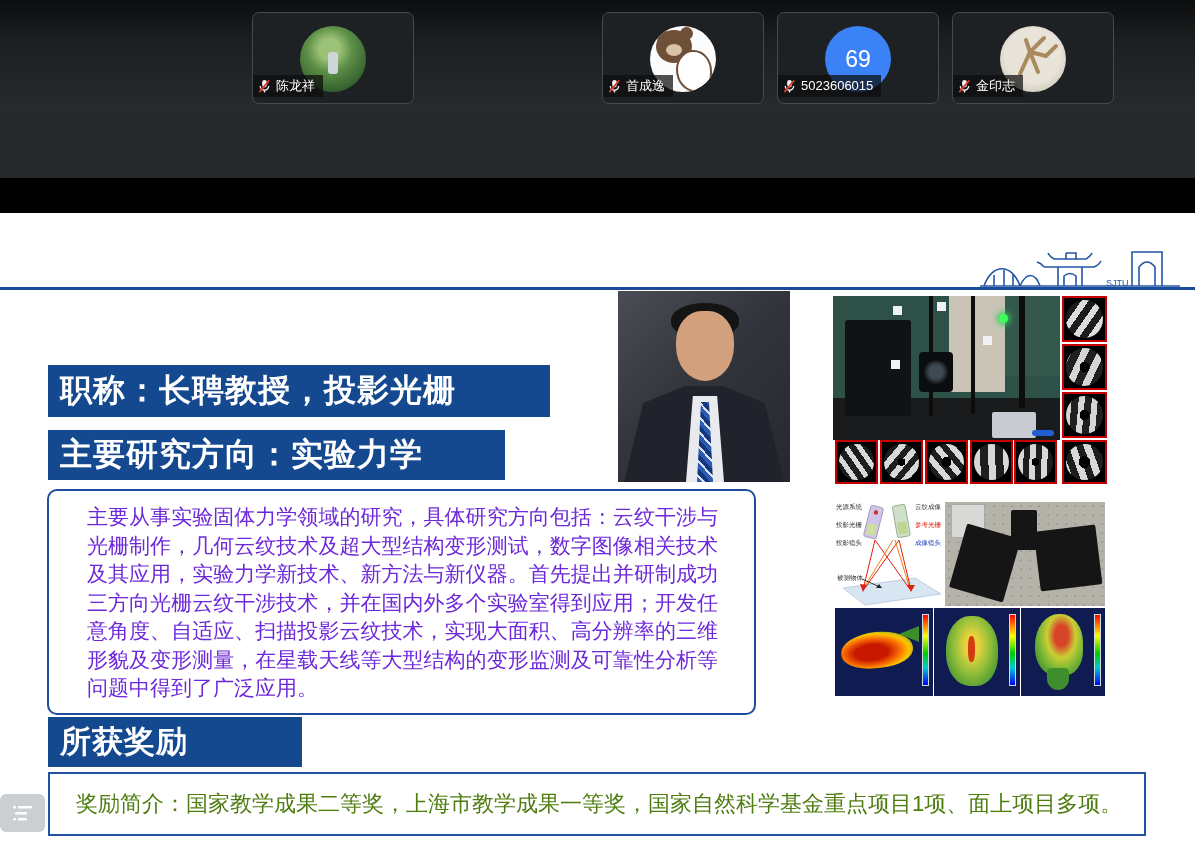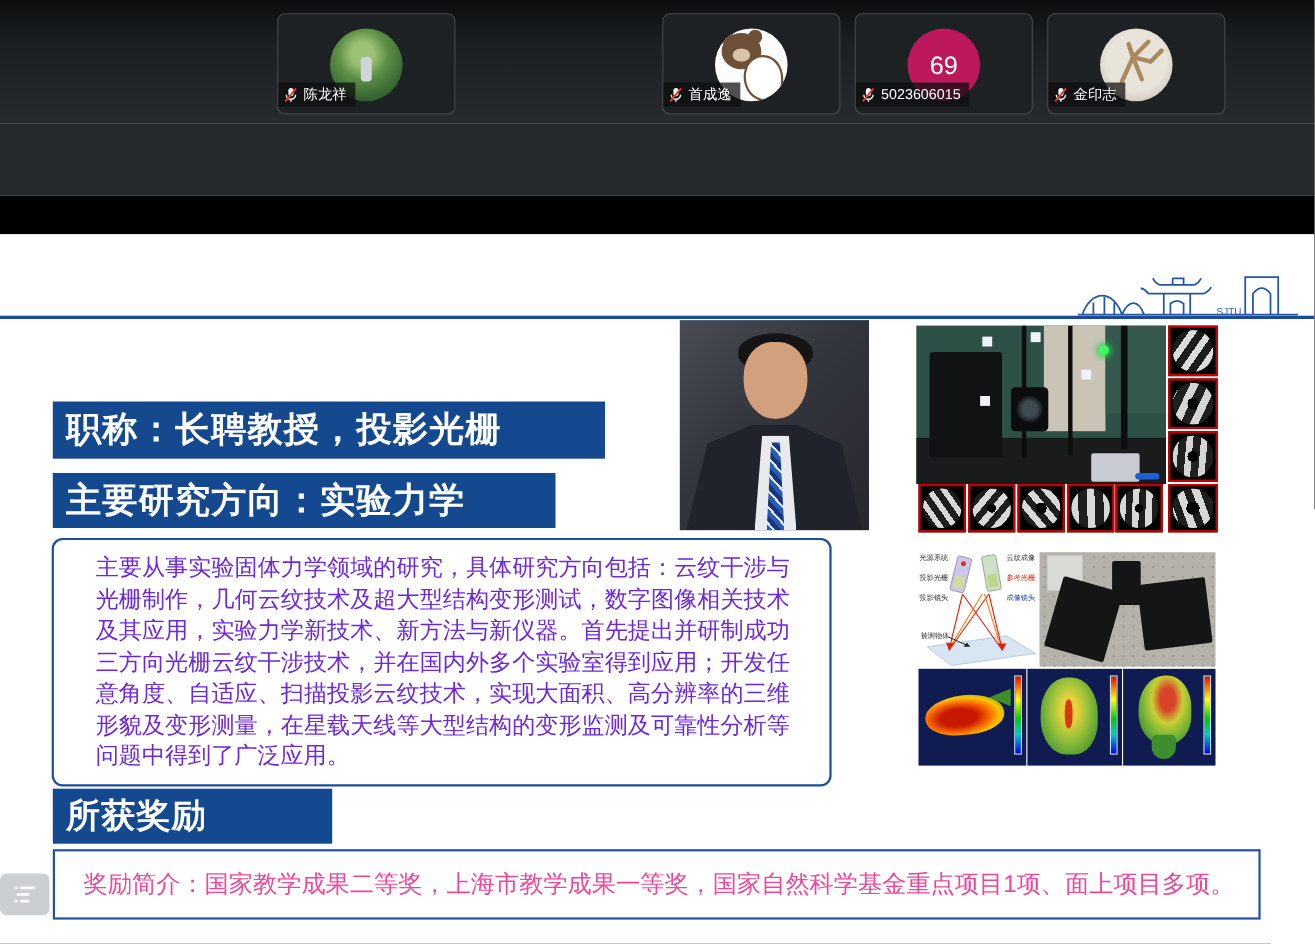--- a/index.html
+++ b/index.html
@@ -63,21 +63,21 @@
   .banner-title{left:48px;top:365px;width:502px;height:52px;font-size:32px;}
   .banner-research{left:48px;top:430px;width:457px;height:50px;font-size:32px;}
   .banner-awards{left:48px;top:717px;width:254px;height:50px;font-size:31px;}
 
   .research-box{position:absolute;left:47px;top:489px;width:709px;height:226px;
     border:2px solid #1e4c9e;border-radius:10px;background:#fff;}
   .research-box p{margin:12px 36px 0 38px;font-size:21px;line-height:28.5px;color:#6d28d9;
     text-align:justify;}
   .awards-box{position:absolute;left:48px;top:772px;width:1098px;height:64px;
     border:2px solid #2152a3;background:#fff;display:flex;align-items:center;}
-  .awards-box p{margin:0 0 0 26px;font-size:22px;color:#ec4899;white-space:nowrap;}
+  .awards-box p{margin:0 0 0 26px;font-size:22px;color:#4d7c0f;white-space:nowrap;}
 
   
   .portrait{position:absolute;left:618px;top:291px;width:172px;height:191px;overflow:hidden;
     background:linear-gradient(135deg,#4a4d55 0%,#33353c 45%,#26282e 100%);}
   .p-hair{position:absolute;left:53px;top:12px;width:68px;height:34px;background:#141414;border-radius:50% 50% 42% 42%;}
   .p-face{position:absolute;left:58px;top:20px;width:58px;height:70px;background:#d2a07c;border-radius:46% 46% 52% 52%;}
   .p-suit{position:absolute;left:6px;bottom:0;width:160px;height:96px;background:#20222c;
     clip-path:polygon(0 100%,12% 18%,38% 0,62% 0,88% 18%,100% 100%);}
   .p-shirt{position:absolute;left:68px;bottom:0;width:38px;height:86px;background:#e9eaee;
     clip-path:polygon(18% 0,82% 0,100% 100%,0 100%);}
@@ -168,21 +168,21 @@
           <rect x="5.5" y="1" width="5" height="8" rx="2.5" fill="#f2f2f2"></rect>
           <path d="M3.5 7.5a4.5 4.5 0 0 0 9 0" fill="none" stroke="#f2f2f2" stroke-width="1.4"></path>
           <line x1="8" y1="12" x2="8" y2="14.5" stroke="#f2f2f2" stroke-width="1.4"></line>
           <line x1="2.5" y1="14" x2="13" y2="1.5" stroke="#e0392e" stroke-width="1.8"></line>
         </svg>
         <span>首成逸</span>
       </div>
     </div>
 
     <div class="tile" style="left:777px">
-      <div class="avatar av-num" style="background:#be185d">
+      <div class="avatar av-num" style="background:#3b82f6">
         <span>69</span>
       </div>
       <div class="name-tag">
         <svg width="15" height="15" viewBox="0 0 16 16">
           <rect x="5.5" y="1" width="5" height="8" rx="2.5" fill="#f2f2f2"></rect>
           <path d="M3.5 7.5a4.5 4.5 0 0 0 9 0" fill="none" stroke="#f2f2f2" stroke-width="1.4"></path>
           <line x1="8" y1="12" x2="8" y2="14.5" stroke="#f2f2f2" stroke-width="1.4"></line>
           <line x1="2.5" y1="14" x2="13" y2="1.5" stroke="#e0392e" stroke-width="1.8"></line>
         </svg>
         <span>5023606015</span>

